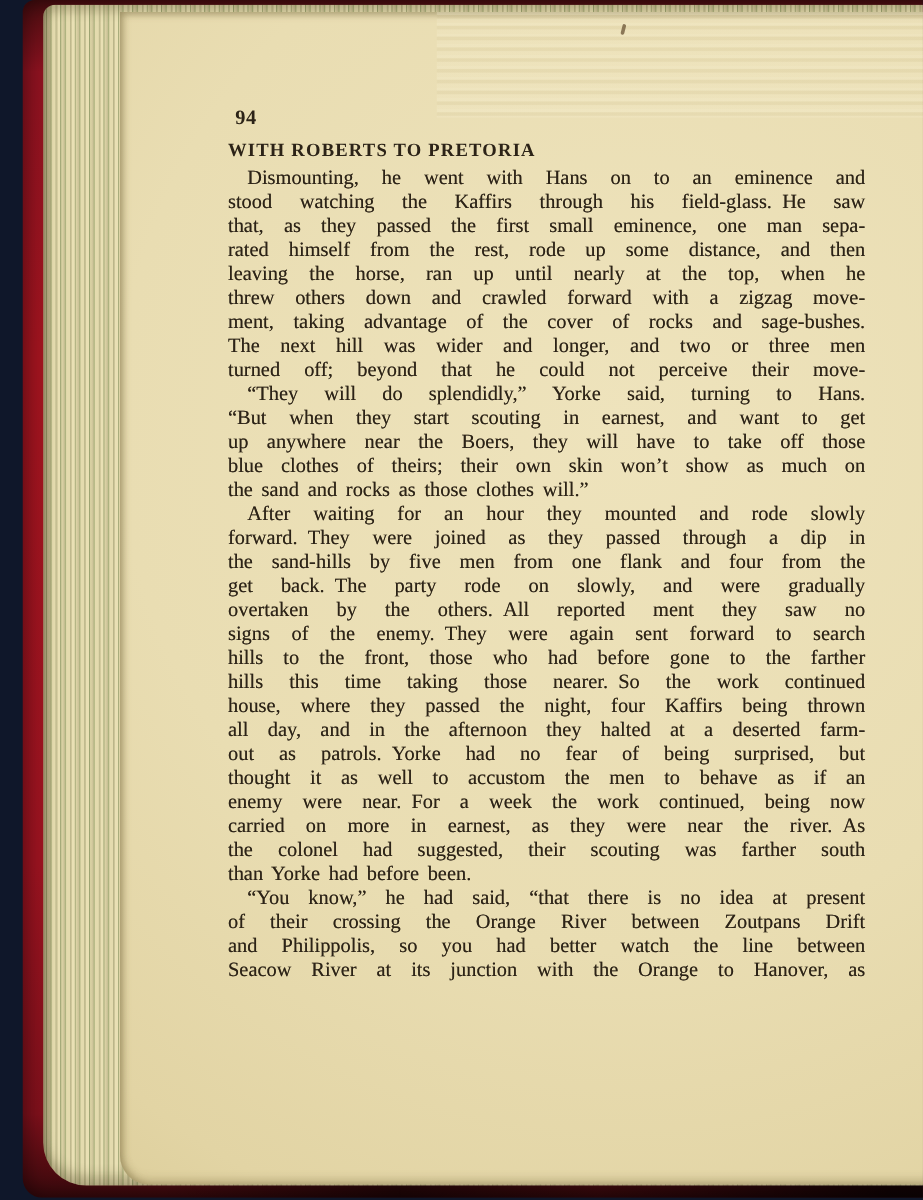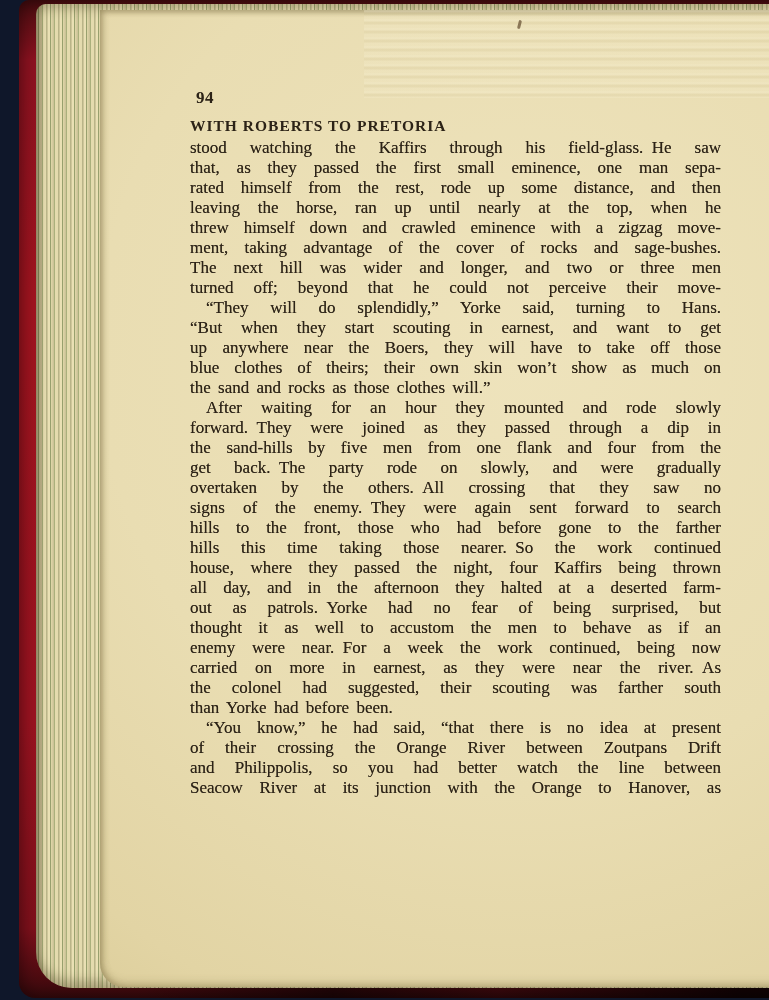--- a/index.html
+++ b/index.html
@@ -99,42 +99,43 @@
   <div class="page">
     <div class="top-streaks"></div>
     <div class="speck"></div>
     <div class="content">
       <div class="page-header">
         <span class="page-number">94</span>
         <span class="running-header">WITH ROBERTS TO PRETORIA</span>
       </div>
       <div class="page-body">
           <div class="paragraph">
+            <div class="line indent">Dismounting, he went with Hans on to an eminence and</div>
             <div class="line">stood watching the Kaffirs through his field-glass. He saw</div>
             <div class="line">that, as they passed the first small eminence, one man sepa-</div>
             <div class="line">rated himself from the rest, rode up some distance, and then</div>
             <div class="line">leaving the horse, ran up until nearly at the top, when he</div>
-            <div class="line">threw himself down and crawled eminence with a zigzag move-</div>
+            <div class="line">threw others down and crawled forward with a zigzag move-</div>
             <div class="line">ment, taking advantage of the cover of rocks and sage-bushes.</div>
             <div class="line">The next hill was wider and longer, and two or three men</div>
             <div class="line">turned off; beyond that he could not perceive their move-</div>
           </div>
           <div class="paragraph">
             <div class="line indent">“They will do splendidly,” Yorke said, turning to Hans.</div>
             <div class="line">“But when they start scouting in earnest, and want to get</div>
             <div class="line">up anywhere near the Boers, they will have to take off those</div>
             <div class="line">blue clothes of theirs; their own skin won’t show as much on</div>
             <div class="line last">the sand and rocks as those clothes will.”</div>
           </div>
           <div class="paragraph">
             <div class="line indent">After waiting for an hour they mounted and rode slowly</div>
             <div class="line">forward. They were joined as they passed through a dip in</div>
             <div class="line">the sand-hills by five men from one flank and four from the</div>
             <div class="line">get back. The party rode on slowly, and were gradually</div>
-            <div class="line">overtaken by the others. All crossing that they saw no</div>
+            <div class="line">overtaken by the others. All reported ment they saw no</div>
             <div class="line">signs of the enemy. They were again sent forward to search</div>
             <div class="line">hills to the front, those who had before gone to the farther</div>
             <div class="line">hills this time taking those nearer. So the work continued</div>
             <div class="line">house, where they passed the night, four Kaffirs being thrown</div>
             <div class="line">all day, and in the afternoon they halted at a deserted farm-</div>
             <div class="line">out as patrols. Yorke had no fear of being surprised, but</div>
             <div class="line">thought it as well to accustom the men to behave as if an</div>
             <div class="line">enemy were near. For a week the work continued, being now</div>
             <div class="line">carried on more in earnest, as they were near the river. As</div>
             <div class="line">the colonel had suggested, their scouting was farther south</div>

